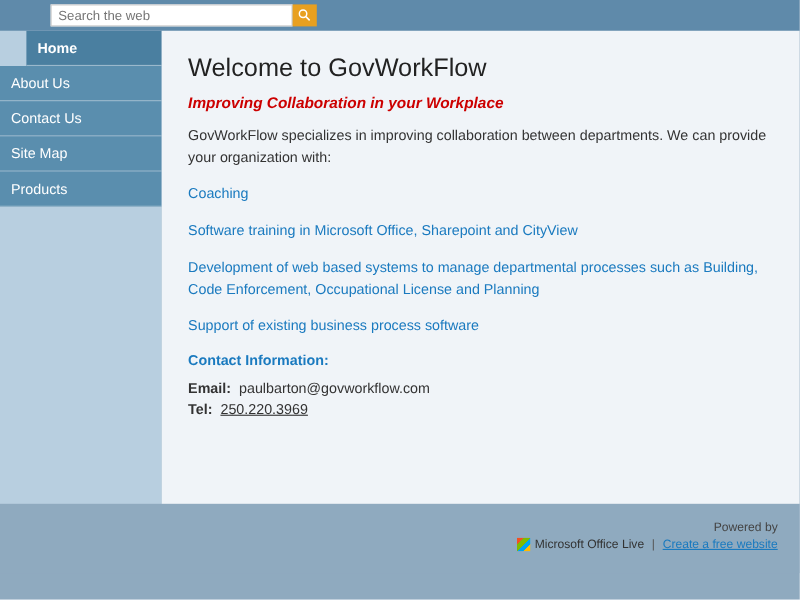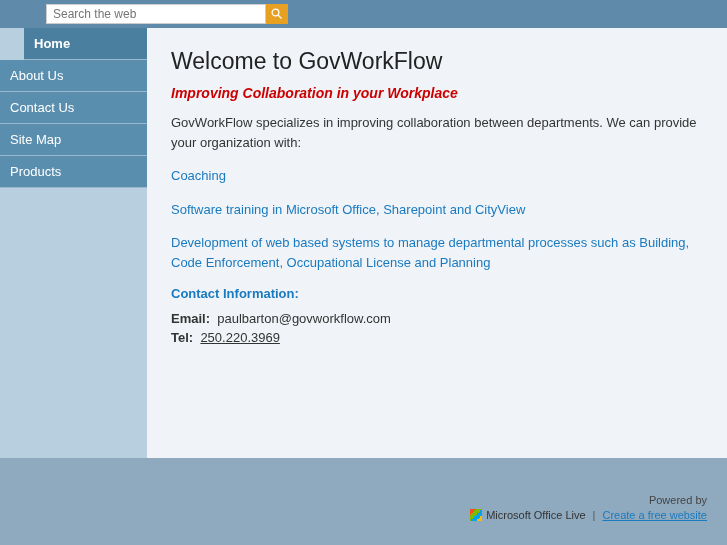--- a/index.html
+++ b/index.html
@@ -139,21 +139,20 @@
       color: #333;
       text-decoration: underline;
     }
 
     
     .footer {
       background-color: #8faabf;
       height: 63px;
       display: flex;
       align-items: center;
-      justify-content: flex-end;
       padding-right: 20px;
       padding-top: 16px;
       flex-direction: column;
       align-items: flex-end;
     }
     .footer-inner {
       display: flex;
       align-items: center;
       gap: 4px;
       font-size: 11px;
@@ -225,20 +224,21 @@
   </nav>
 
   <div class="content">
     <div class="page-title">Welcome to GovWorkFlow</div>
     <div class="subtitle">Improving Collaboration in your Workplace</div>
     <div class="description">GovWorkFlow specializes in improving collaboration between departments. We can provide your organization with:</div>
 
     <a class="service-link">Coaching</a>
     <a class="service-link">Software training in Microsoft Office, Sharepoint and CityView</a>
     <a class="service-link">Development of web based systems to manage departmental processes such as Building, Code Enforcement, Occupational License and Planning</a>
+    <a class="service-link">Support of existing business process software</a>
 
     <div class="contact-heading">Contact Information:</div>
 
     <div class="contact-row">
       <span class="label">Email:</span>
       &nbsp;<span class="contact-email">paulbarton@govworkflow.com</span>
     </div>
     <div class="contact-row">
       <span class="label">Tel:</span>
       &nbsp;<span class="contact-tel">250.220.3969</span>

